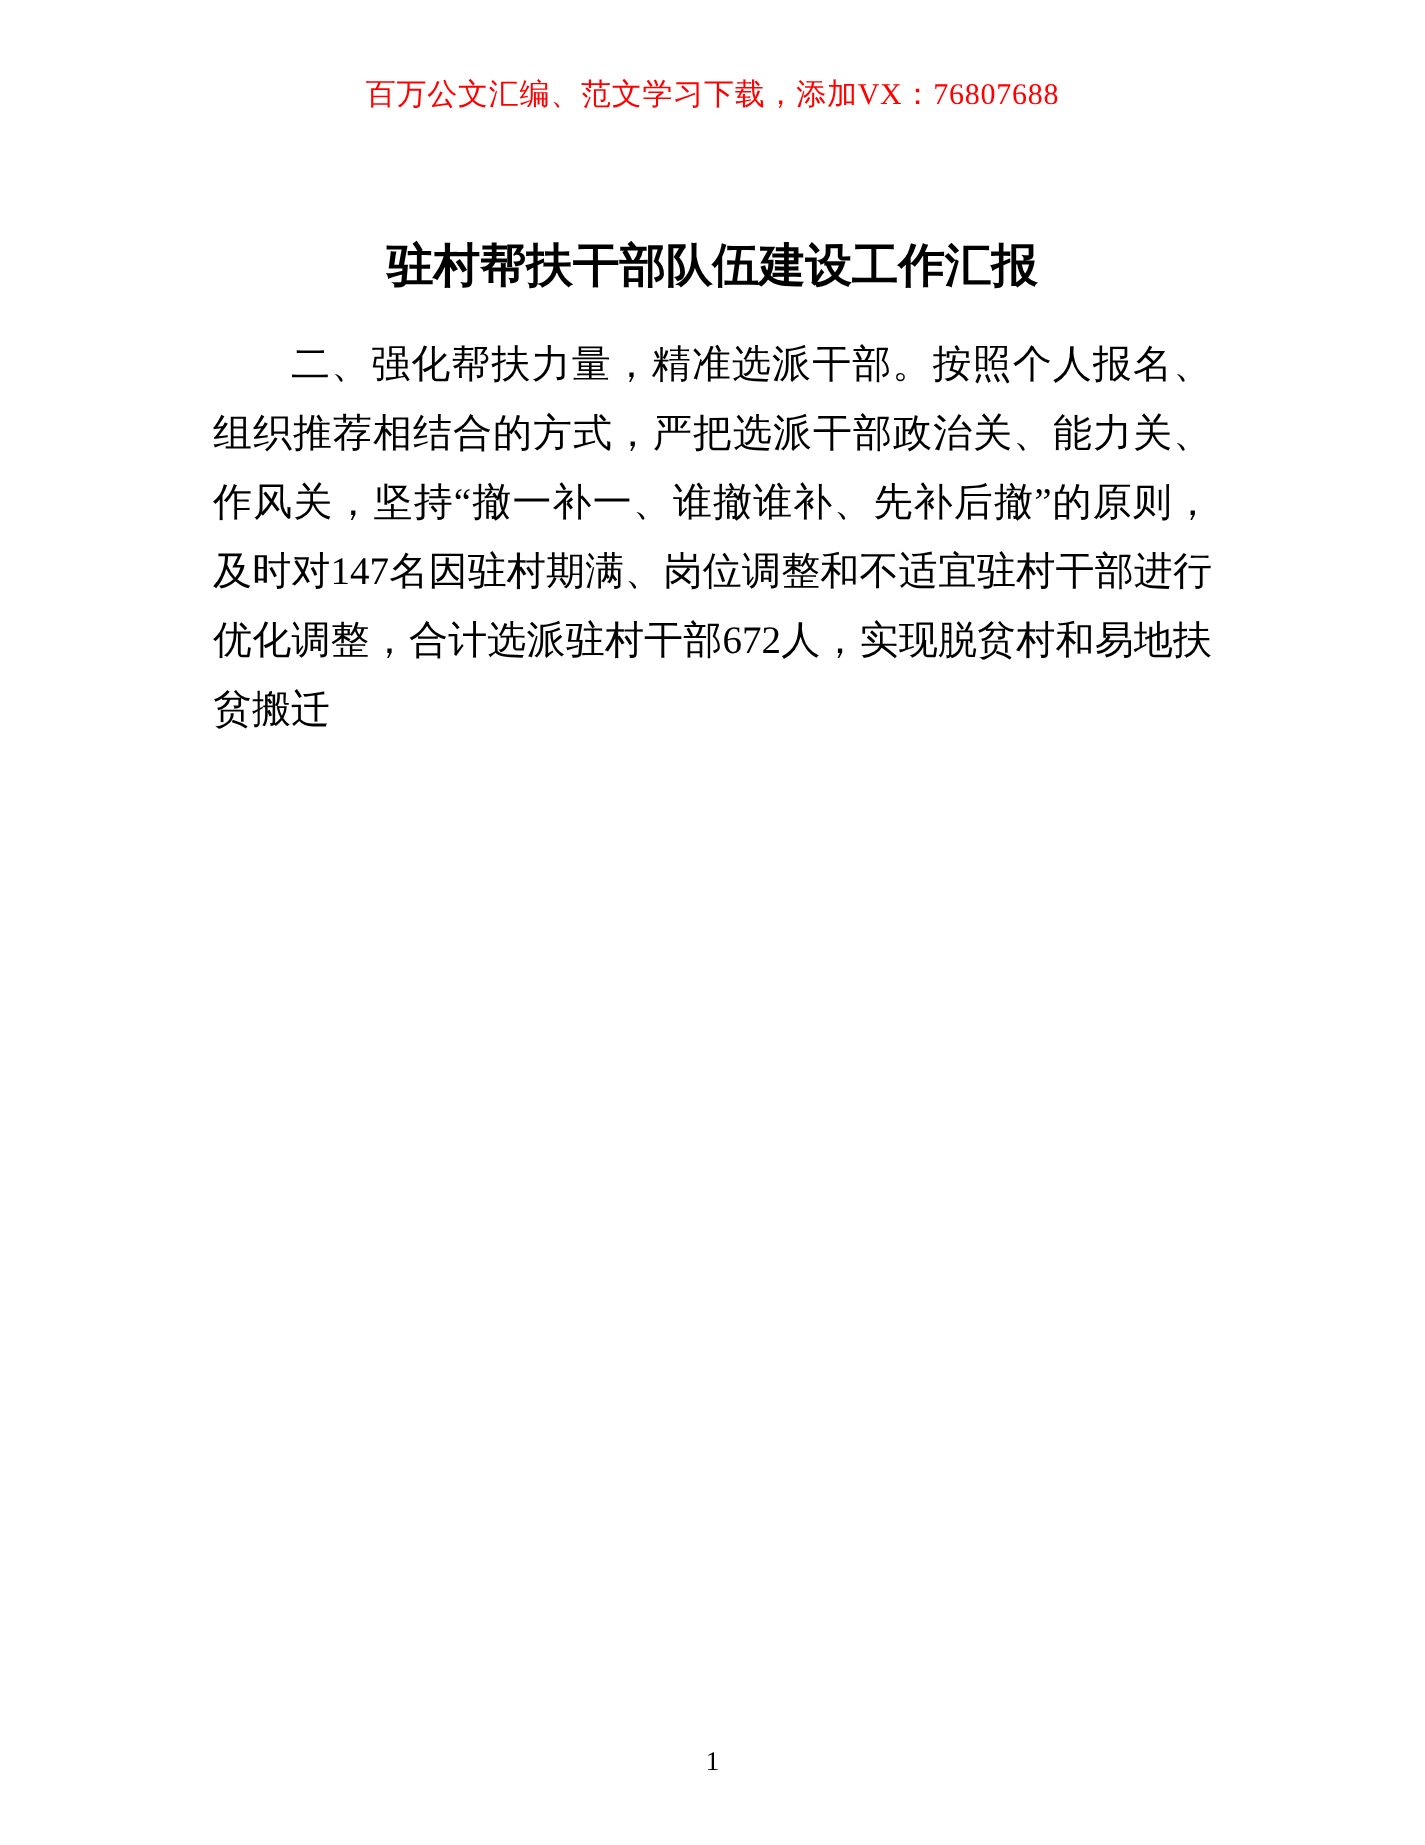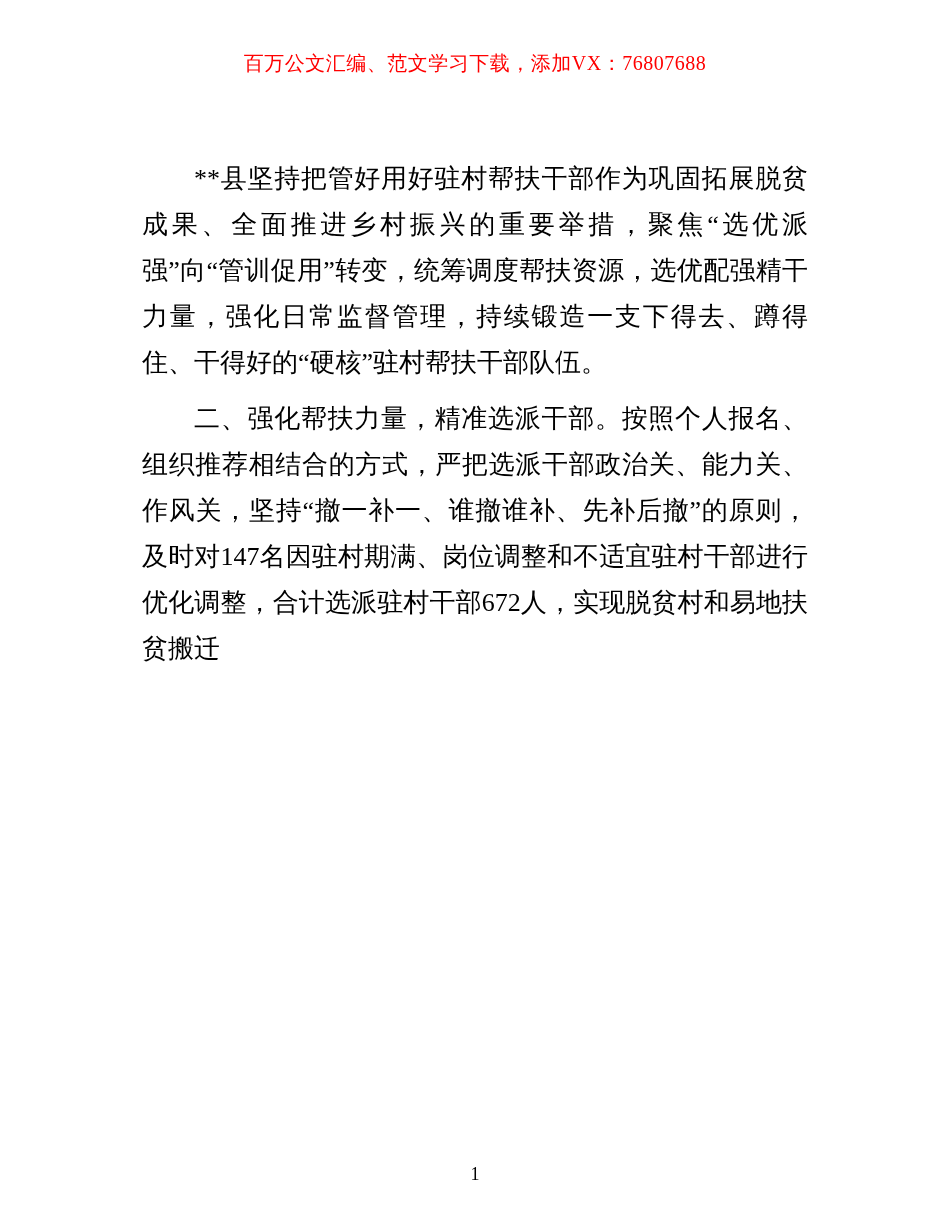--- a/index.html
+++ b/index.html
@@ -55,21 +55,21 @@
     color: #000000;
   }
 </style>
 </head>
 <body>
 
 <div class="page">
 
   <div class="promo" style="color: rgb(255, 0, 0);">百万公文汇编、范文学习下载，添加VX：76807688</div>
 
+  <h1 class="doc-title">驻村帮扶干部队伍建设工作汇报</h1>
 
-  <p class="para">**县坚持把管好用好驻村帮扶干部作为巩固拓展脱贫成果、全面推进乡村振兴的重要举措，聚焦“选优派强”向“管训促用”转变，统筹调度帮扶资源，选优配强精干力量，强化日常监督管理，持续锻造一支下得去、蹲得住、干得好的“硬核”驻村帮扶干部队伍。</p>
 
 
   <p class="para">二、强化帮扶力量，精准选派干部。按照个人报名、组织推荐相结合的方式，严把选派干部政治关、能力关、作风关，坚持“撤一补一、谁撤谁补、先补后撤”的原则，及时对147名因驻村期满、岗位调整和不适宜驻村干部进行优化调整，合计选派驻村干部672人，实现脱贫村和易地扶贫搬迁</p>
 
   <div class="page-number">1</div>
 
 </div>
 
 </body></html>

